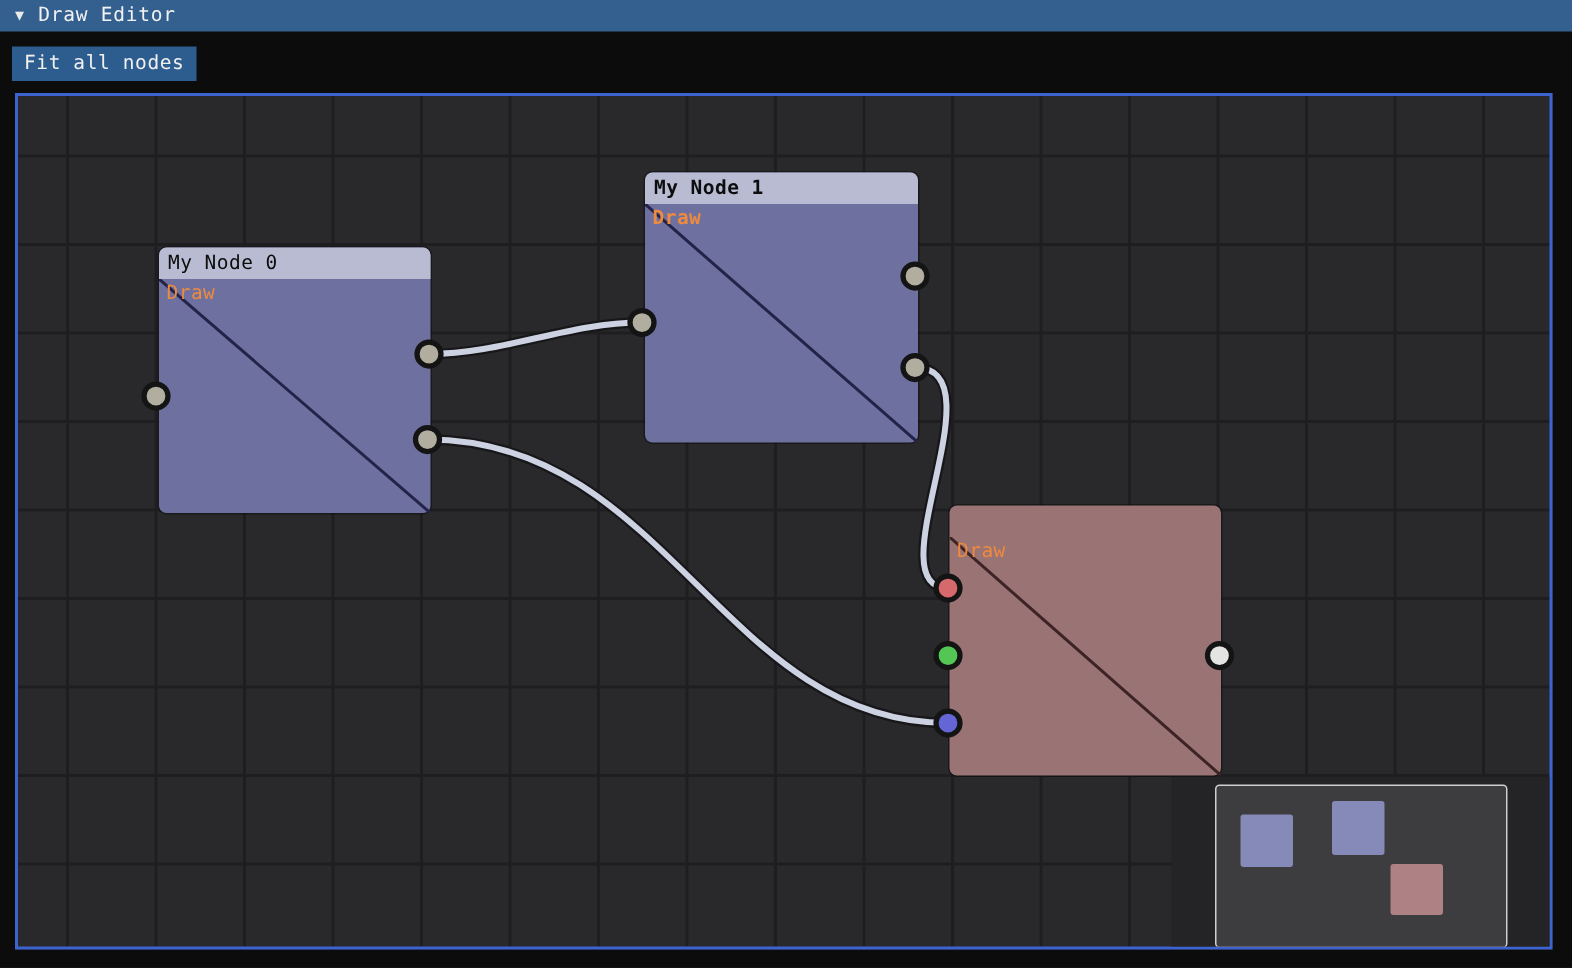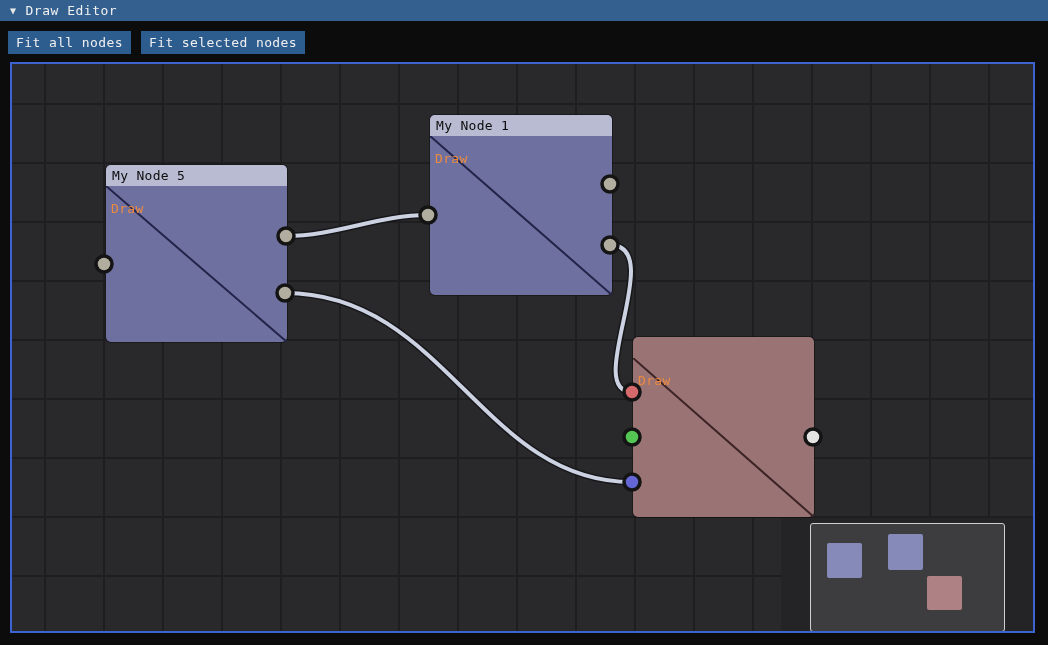--- a/index.html
+++ b/index.html
@@ -48,29 +48,29 @@
     box-shadow:0 0 0 1px rgba(8,8,8,0.45);
   }
   .node .nhead{
     height:21px; border-radius:5px 5px 0 0;
     font-size:13px; color:#0d0d0d;
     padding:3px 0 0 6px; letter-spacing:0.3px;
   }
   .node .nbody{ position:absolute; left:0; top:21px; right:0; bottom:0; border-radius:0 0 5px 5px; }
   .node .draw-label{
     position:absolute; left:5px; top:2px;
-    font-size:13px; color:#ee8a3e; letter-spacing:0.3px;margin-top:13px;
+    font-size:13px; color:#ee8a3e; letter-spacing:0.3px;
   }
   .node .diag{ position:absolute; left:0; top:0; width:100%; height:100%; }
   .node-purple{ background:#6e71a0; }
   .node-purple .nhead{ background:#b8bbd1; }
   .node-rose{ background:#9a7374; }
   .node-rose .nhead{ background:#c2b0b0; }
   .node0{ left:94px;  top:101px; width:181px; height:177px; }
-  .node1{ left:418px; top:51px;  width:182px; height:180px; }
+  .node1{ left:418px; top:51px;  width:182px; height:180px;font-weight:bold; }
   .node2{ left:621px; top:273px; width:181px; height:180px; }
   
   .mini-backdrop{
     position:absolute; left:769px; top:454px; width:256px; height:117px;
     background:#242427;
   }
   .minimap{
     position:absolute; left:29px; top:5px; width:195px; height:109px;
     background:#3d3d40; border:1px solid #cfcfcf; border-radius:3px;
   }
@@ -82,42 +82,41 @@
 </head>
 <body>
 
 <div class="titlebar">
   <span class="arrow">▼</span>
   <span>Draw Editor</span>
 </div>
 
 <div class="toolbar">
   <button class="btn">Fit all nodes</button>
-  <button class="btn">Fit selected nodes</button>
 </div>
 
 <div class="canvas">
 
   <svg class="overlay" width="1025" height="571" viewBox="0 0 1025 571">
     <g>
       <path d="M274,172 C324,172 366,151 416,151" fill="none" stroke="#17171a" stroke-width="7" stroke-linecap="round"></path>
       <path d="M274,172 C324,172 366,151 416,151" fill="none" stroke="#ccd2e2" stroke-width="4" stroke-linecap="round"></path>
     </g>
     <g>
       <path d="M273,229 C433,229 470,418 620,418" fill="none" stroke="#17171a" stroke-width="7" stroke-linecap="round"></path>
       <path d="M273,229 C433,229 470,418 620,418" fill="none" stroke="#ccd2e2" stroke-width="4" stroke-linecap="round"></path>
     </g>
     <g>
       <path d="M598,181 C656,181 570,328 620,328" fill="none" stroke="#17171a" stroke-width="7" stroke-linecap="round"></path>
       <path d="M598,181 C656,181 570,328 620,328" fill="none" stroke="#ccd2e2" stroke-width="4" stroke-linecap="round"></path>
     </g>
   </svg>
 
   <div class="node node-purple node0">
-    <div class="nhead">My Node 5</div>
+    <div class="nhead">My Node 0</div>
     <div class="nbody">
       <svg class="diag" viewBox="0 0 100 100" preserveAspectRatio="none">
         <line x1="0" y1="0" x2="100" y2="100" stroke="#23234a" stroke-width="2" vector-effect="non-scaling-stroke"></line>
       </svg>
       <span class="draw-label">Draw</span>
     </div>
   </div>
 
   <div class="node node-purple node1">
     <div class="nhead">My Node 1</div>

